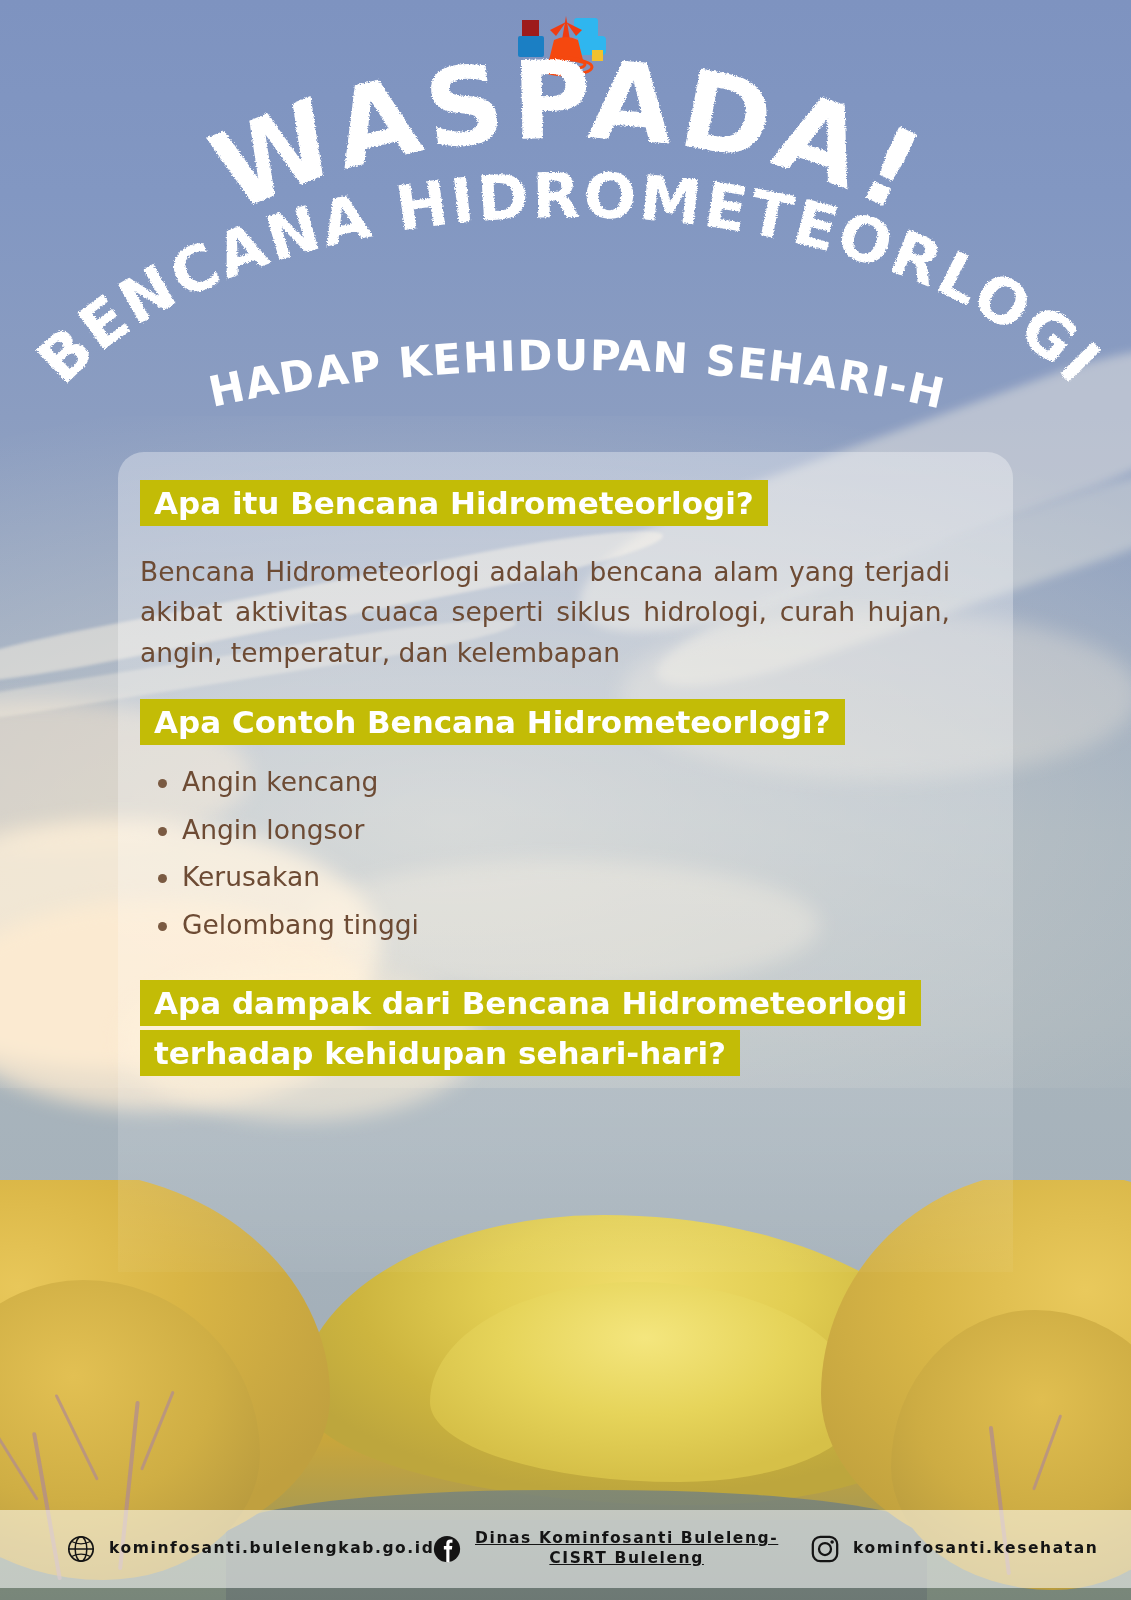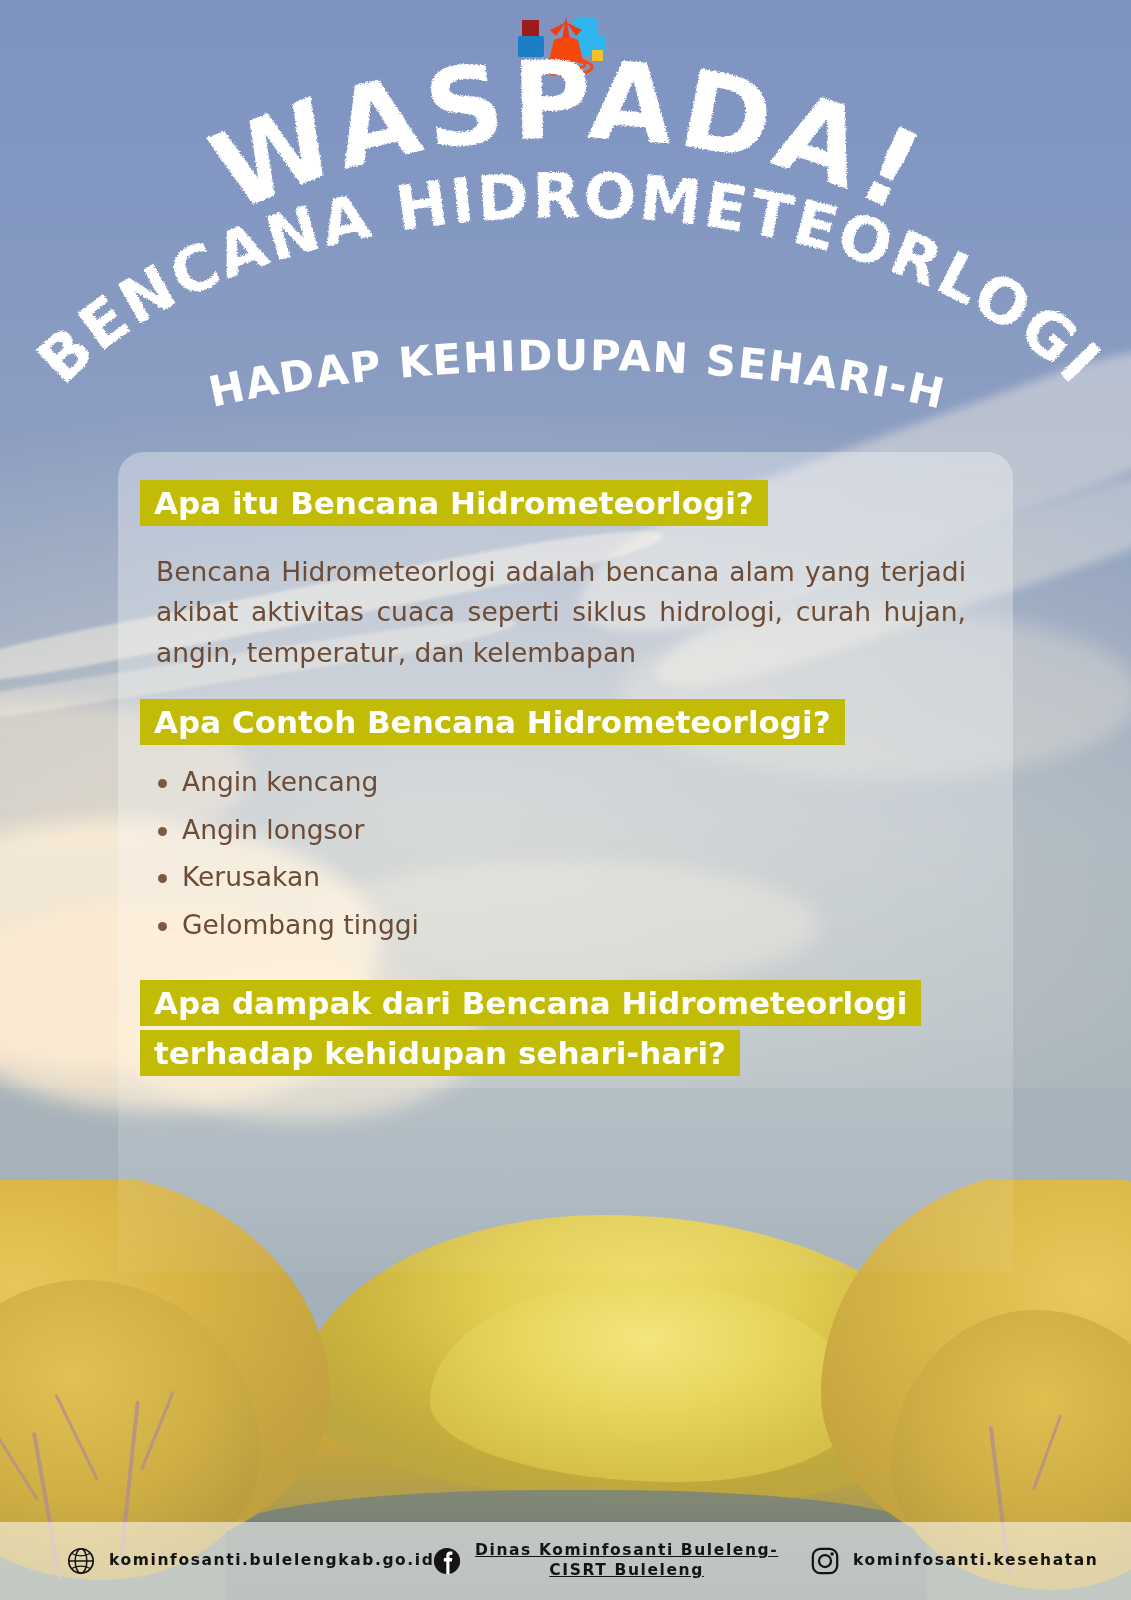--- a/index.html
+++ b/index.html
@@ -141,21 +141,21 @@
     box-decoration-break:clone;
     -webkit-box-decoration-break:clone;
   }
   .qwrap{margin:0 0 4px 0;}
 
   .para{
     color:#6d4b34;
     font-size:26.5px;
     line-height:1.52;
     text-align:justify;
-    margin:24px 0 0 16px;
+    margin:24px 0 0 0;
     width:810px;
     font-family:"DejaVu Sans", sans-serif;
     font-weight:400;
   }
 
   ul.blist{
     list-style:none;
     margin:22px 0 0 0;padding:0;
     color:#6d4b34;
     font-family:"DejaVu Sans", sans-serif;
@@ -174,21 +174,21 @@
     background:#7a5a42;
   }
   ul.blist.indent li{padding-left:52px;}
   ul.blist.indent li::before{left:28px;}
 
   .sec2{margin-top:24px;}
   .sec3{margin-top:40px;}
 
   
   .footer{
-    position:absolute;left:0;right:0;bottom:0;height:78px;
+    position:absolute;left:0;right:0;bottom:12px;height:78px;
     background:rgba(255,255,255,.55);
     display:flex;align-items:center;
   }
   .fitem{display:flex;align-items:center;gap:13px;color:#151515;}
   .f1{position:absolute;left:66px;}
   .f2{position:absolute;left:432px;text-decoration:underline;}
   .f3{position:absolute;left:810px;}
   .ftext{
     font-family:"DejaVu Sans", sans-serif;
     font-weight:700;

